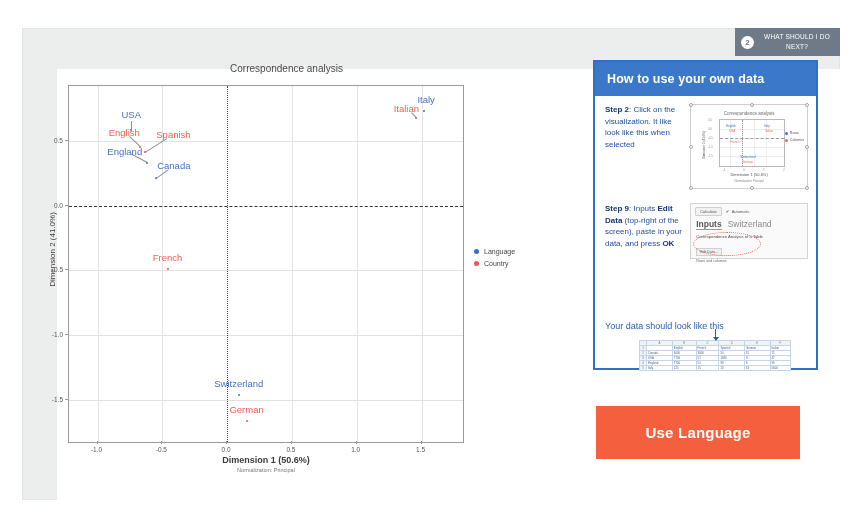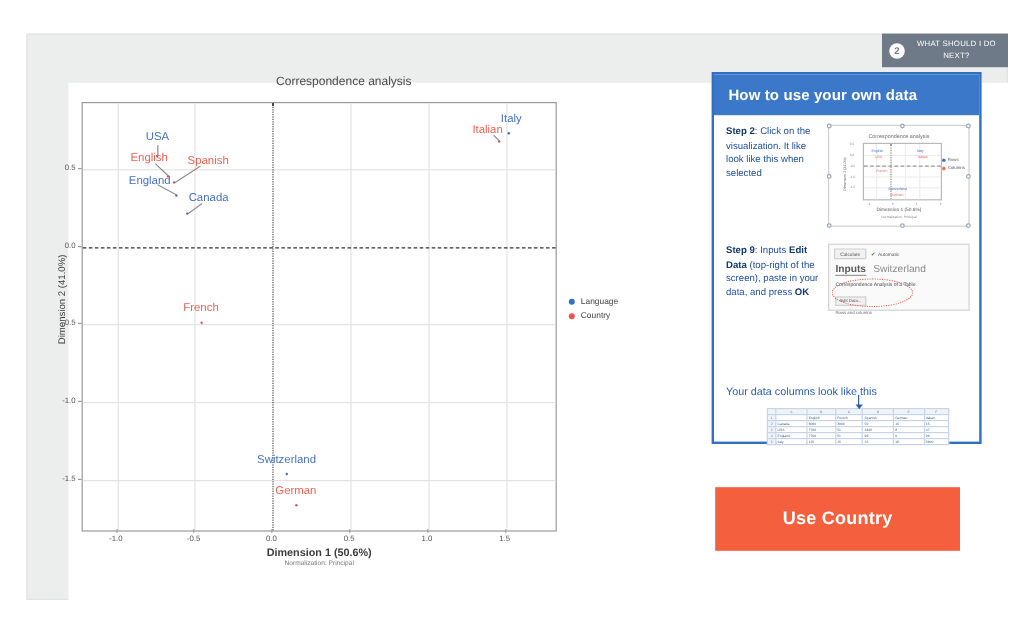--- a/index.html
+++ b/index.html
@@ -387,21 +387,21 @@
             <div class="ep-tab active">Inputs</div>
             <div class="ep-tab">Switzerland</div>
           </div>
           <div class="ep-line">Correspondence Analysis of a Table</div>
           <div class="ep-editbtn">Edit Data...</div>
           <div class="ep-sub">Rows and columns</div>
           <div class="ep-circle"></div>
         </div>
       </div>
 
-      <div class="data-note">Your data columns look like this</div>
+      <div class="data-note">Your data should look like this</div>
 
       <div class="sheet-wrap">
         <div class="sheet-arrow"></div>
         <table class="sheet">
           <thead>
               <tr id="sheet-head">
                 <th></th>
                 <th>A</th>
                 <th>B</th>
                 <th>C</th>
@@ -457,16 +457,16 @@
                 <td>5600</td>
               </tr>
             </tbody>
         </table>
       </div>
 
     </div>
   </div>
 
   <div class="use-template">
-    <span>Use Country</span>
+    <span>Use Language</span>
   </div>
 
 </div>
 
 </body></html>

